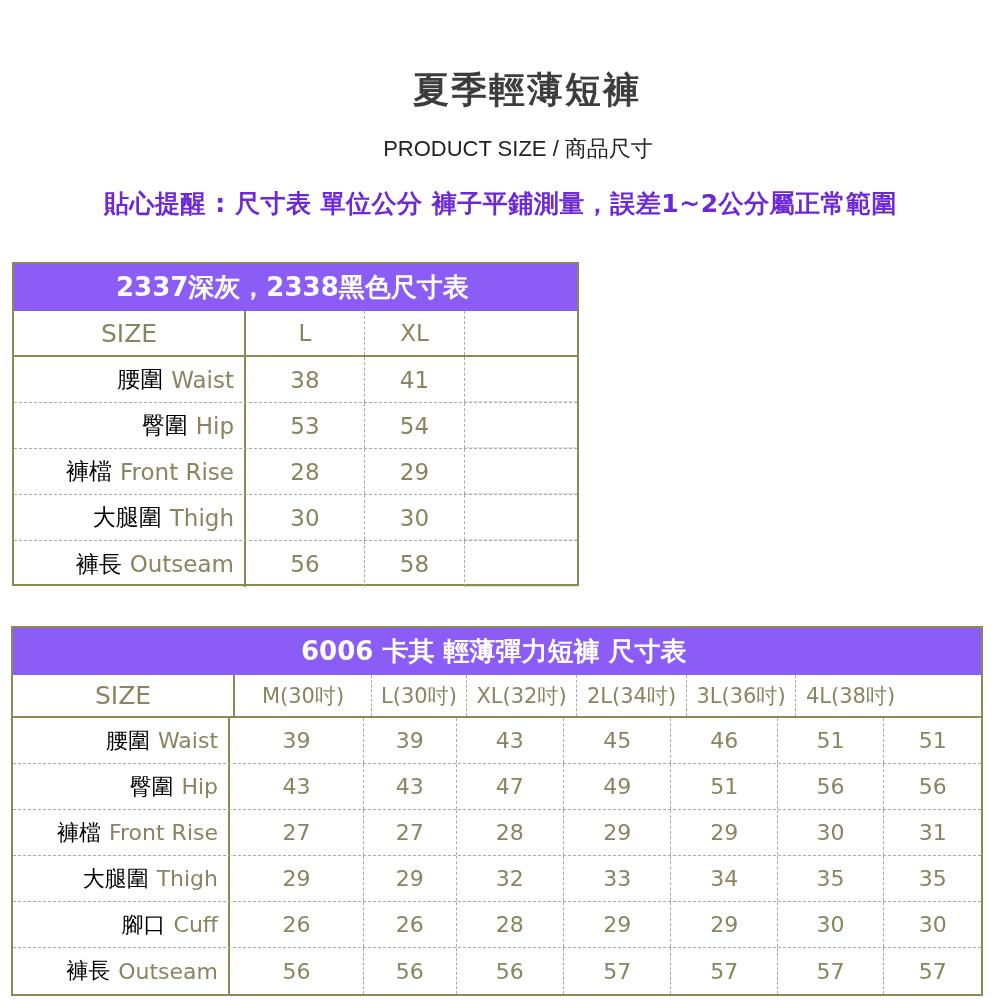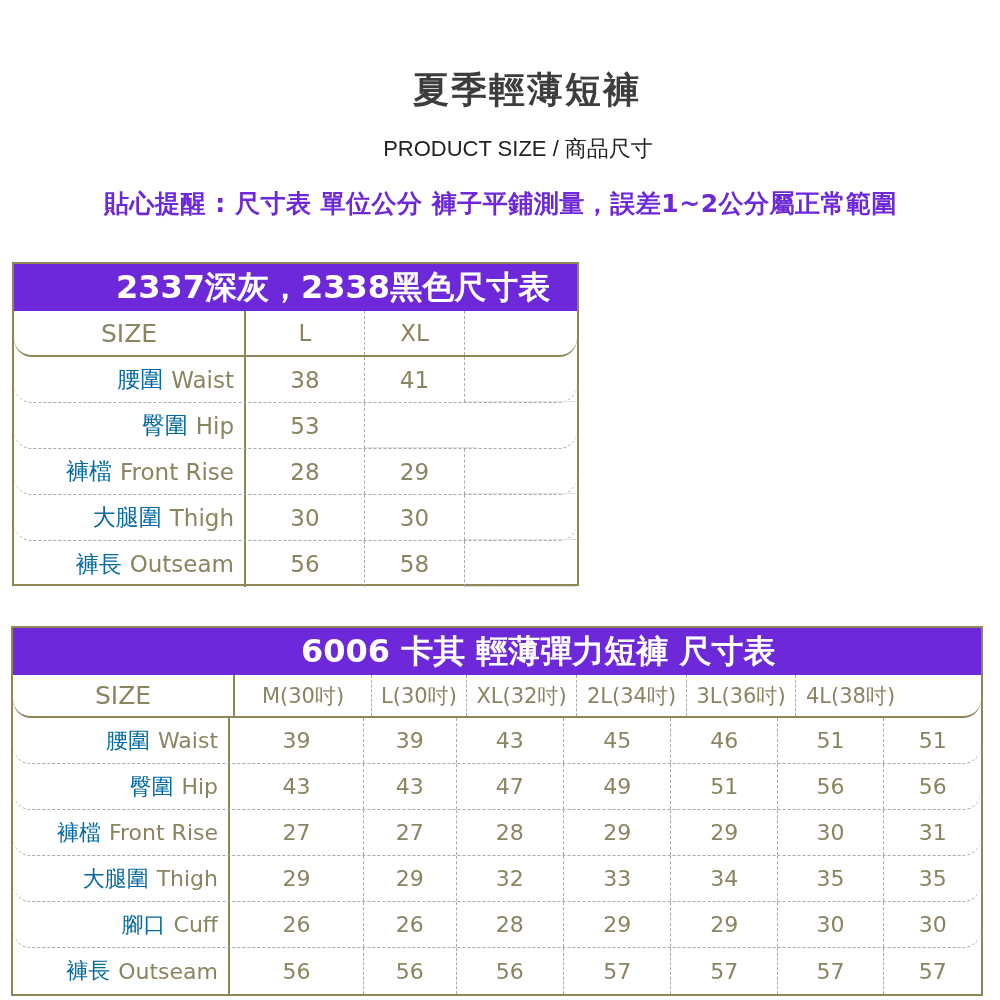--- a/index.html
+++ b/index.html
@@ -14,36 +14,36 @@
   .subtitle {
     position: absolute; left: 0; width: 1036px; top: 134px; text-align: center;
     font-size: 22px; color: #222222; font-family: "Liberation Sans", sans-serif;
   }
   .notice {
     position: absolute; left: 104px; top: 187px; font-size: 25px; font-weight: bold;
     color: #6d28d9; white-space: nowrap; letter-spacing: 0.5px;
   }
   .tbl { position: absolute; border: 2px solid #8f8758; box-sizing: border-box; }
   .tbl-head {
-    background: #6d28d9; color: #ffffff; font-weight: bold; font-size: 32px;
+    background: #8b5cf6; color: #ffffff; font-weight: bold; font-size: 26px;
     box-sizing: border-box; white-space: nowrap;
   }
-  .row { display: flex; box-sizing: border-box; border-radius: 18px; }
+  .row { display: flex; box-sizing: border-box; }
   .cell {
     box-sizing: border-box; display: flex; align-items: center; justify-content: center;
     color: #8a8460; font-size: 23px; white-space: nowrap;
     border-right: 1px dashed #a9a9a9;
   }
   .cell:last-child { border-right: none; }
   .cell.label { justify-content: flex-end; padding-right: 10px; border-right: 2px solid #8f8758; }
   .size-row { border-bottom: 2px solid #8f8758; }
   .data-row { border-bottom: 1px dashed #a9a9a9; }
   .data-row:last-child { border-bottom: none; }
   .size-row .cell.label { justify-content: center; padding-right: 0; font-size: 25px; }
-  .label .zh { color: #0369a1; margin-right: 8px; }
+  .label .zh { color: #000000; margin-right: 8px; }
 
   
   #t1 { left: 12px; top: 262px; width: 567px; height: 324px; }
   #t1 .tbl-head { height: 47px; line-height: 47px; padding-left: 102px; }
   #t1 .size-row { height: 46px; }
   #t1 .data-row { height: 46px; }
   #t1 .c0 { width: 232px; }
   #t1 .c1 { width: 119px; }
   #t1 .c2 { width: 100px; }
   #t1 .c3 { width: 112px; }
@@ -90,20 +90,21 @@
     <div class="cell c1">38</div>
     <div class="cell c2">41</div>
     <div class="cell c3"></div>
   </div>
   <div class="row data-row">
     <div class="cell label c0">
         <span class="zh">臀圍</span>
         <span>Hip</span>
       </div>
     <div class="cell c1">53</div>
+    <div class="cell c2">54</div>
     <div class="cell c3"></div>
   </div>
   <div class="row data-row">
     <div class="cell label c0">
         <span class="zh">褲檔</span>
         <span>Front Rise</span>
       </div>
     <div class="cell c1">28</div>
     <div class="cell c2">29</div>
     <div class="cell c3"></div>

